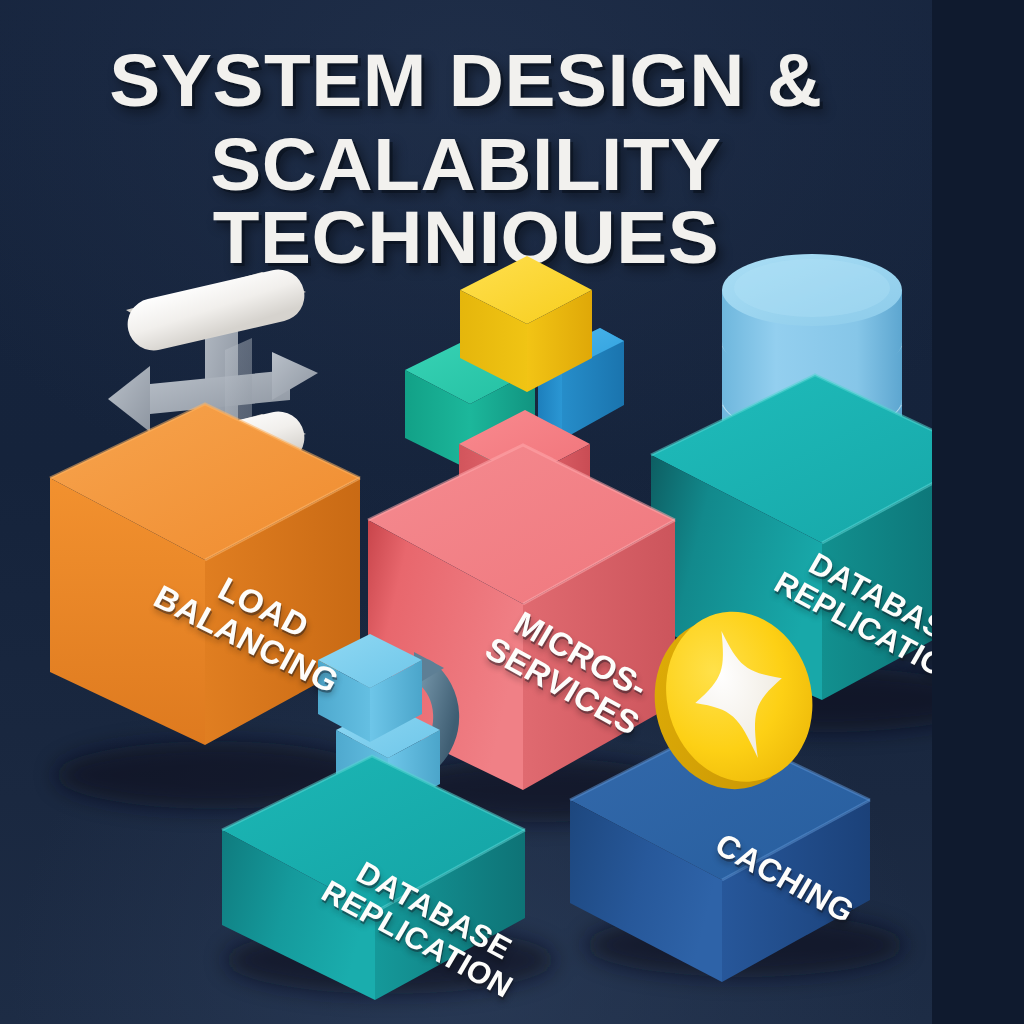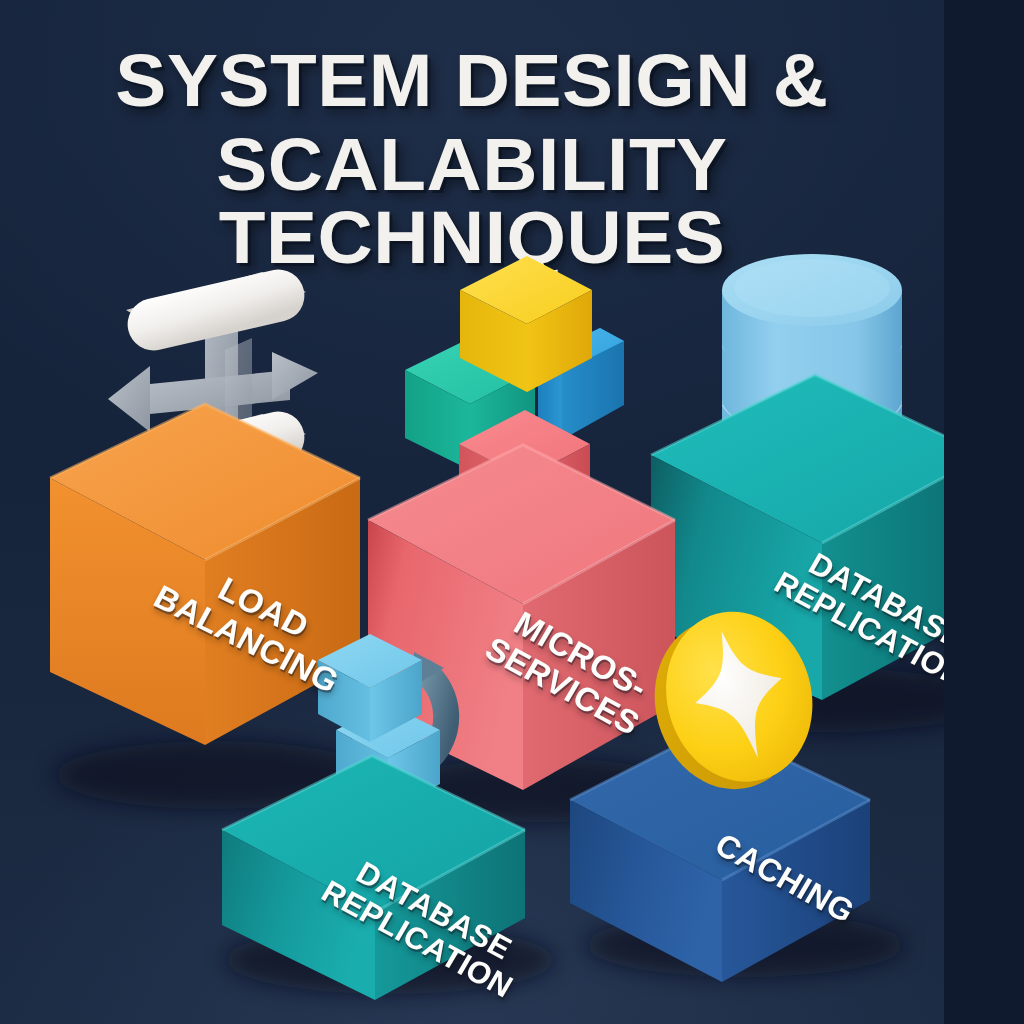--- a/index.html
+++ b/index.html
@@ -9,21 +9,20 @@
     -webkit-font-smoothing:antialiased;
   }
   #stage{
     position:relative;
     width:932px;height:1024px;
     overflow:hidden;
     background:
       radial-gradient(ellipse 70% 55% at 50% 96%, rgba(48,66,96,.55) 0%, rgba(30,44,68,0) 70%),
       radial-gradient(ellipse 90% 60% at 50% 8%, rgba(40,56,84,.50) 0%, rgba(24,38,60,0) 72%),
       linear-gradient(180deg,#16243d 0%,#15233b 45%,#1a2840 78%,#1d2c45 100%);
-    padding-left: 12px;
   }
 
   
   .title-wrap{
     position:absolute;left:0;right:0;top:44px;
     text-align:center;
     pointer-events:none;
   }
   .title-line{
     display:block;

